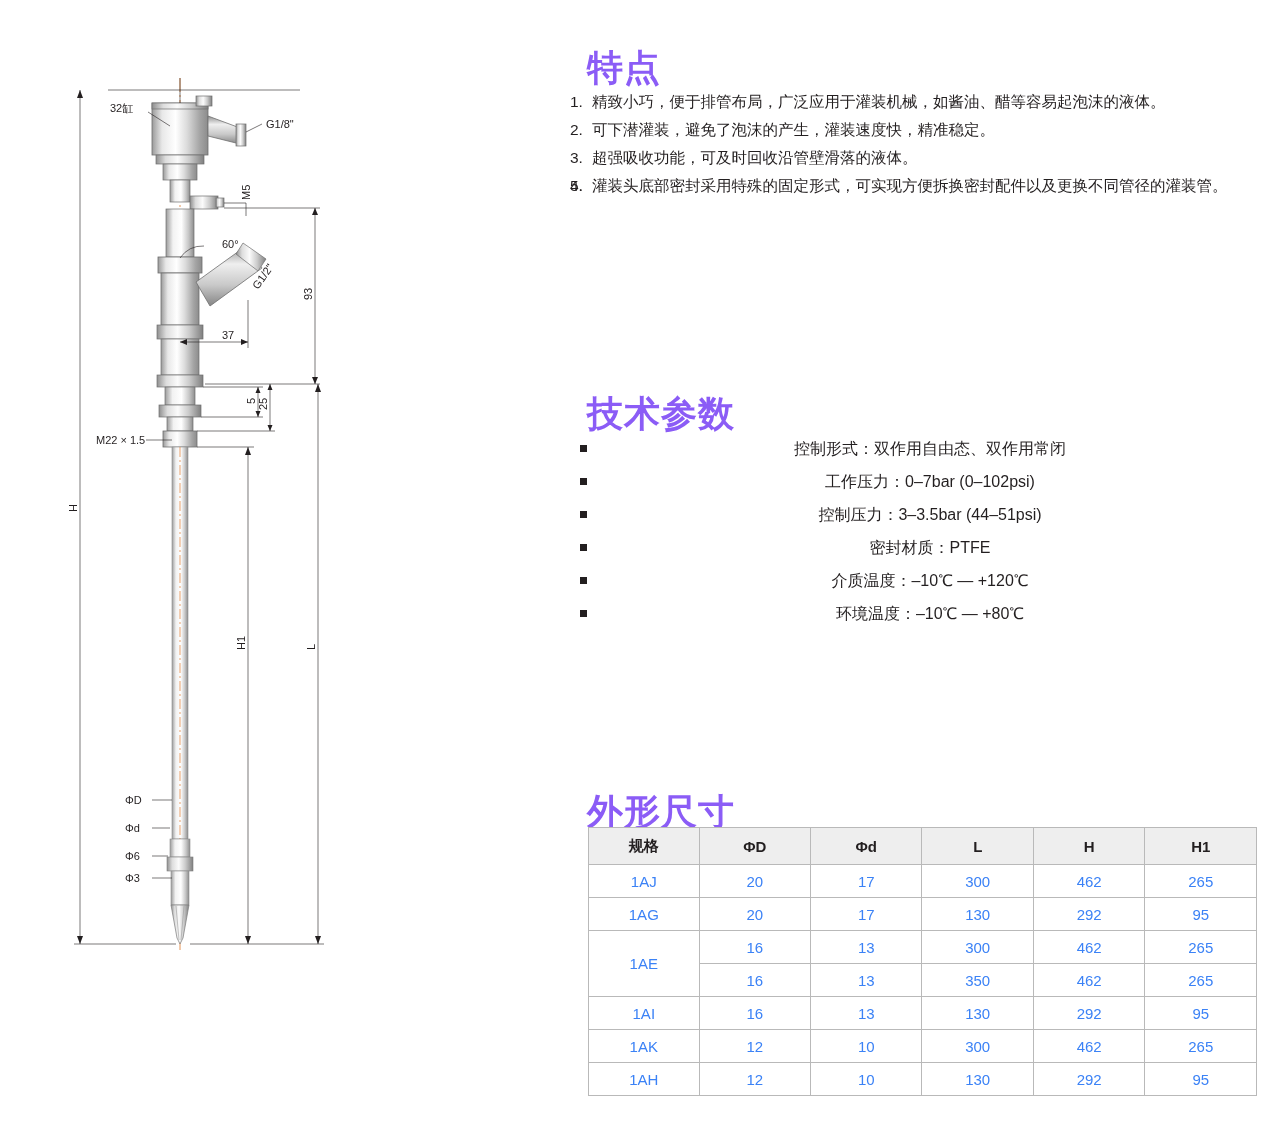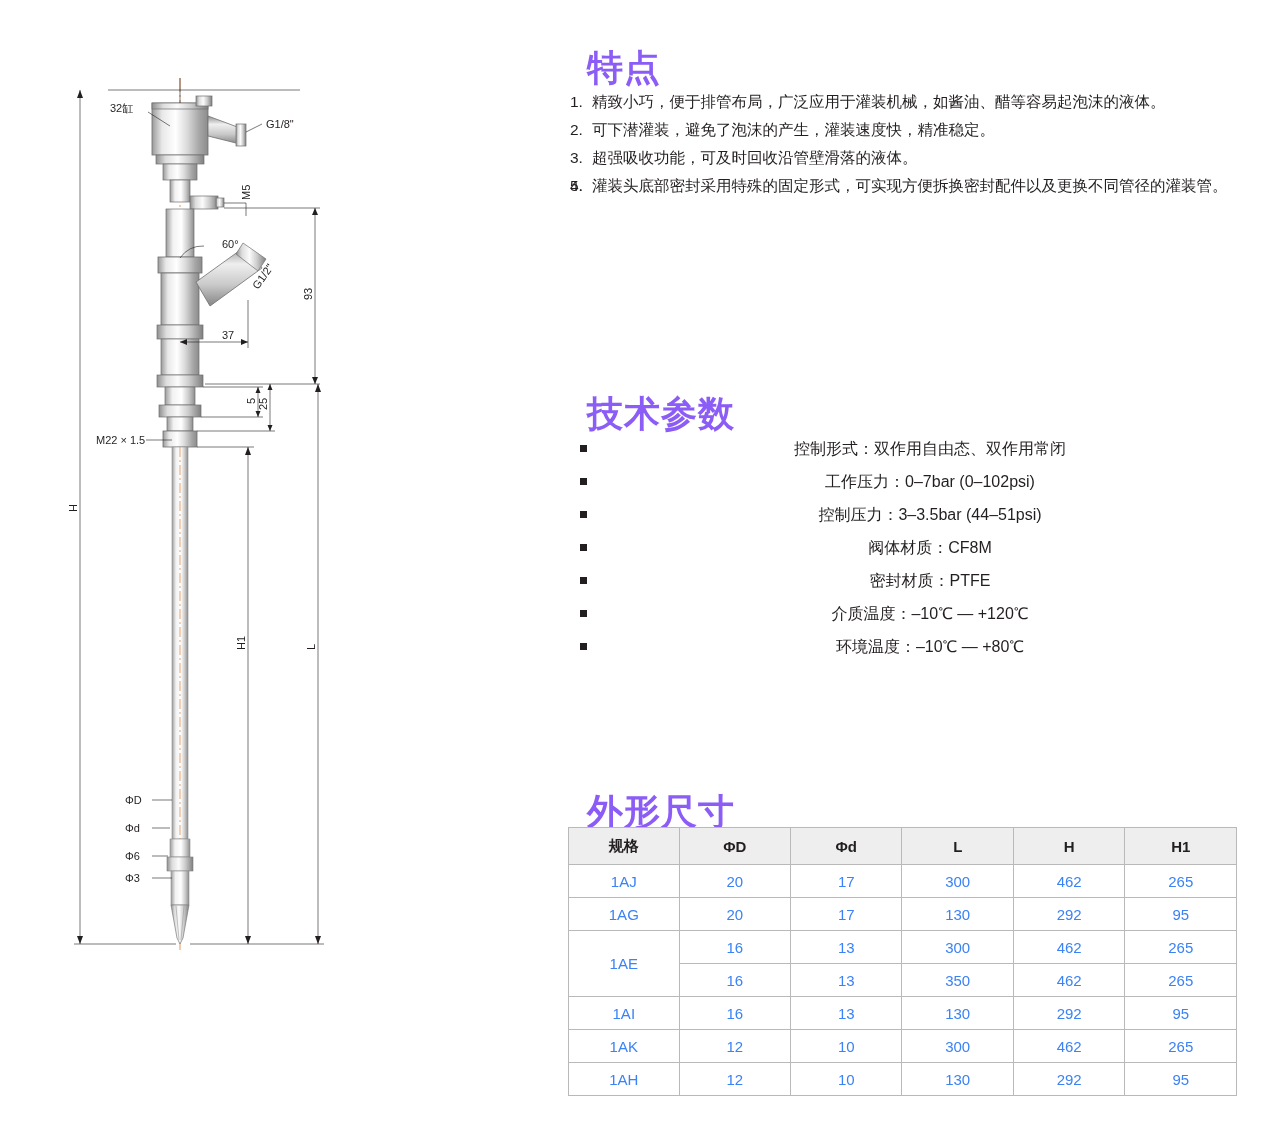--- a/index.html
+++ b/index.html
@@ -97,21 +97,21 @@
     width: 7px;
     height: 7px;
     background: #231f20;
     display: block;
   }
 
   #dims-title { position: absolute; left: 5px; top: 772px; }
 
   #dims-table-wrap {
     position: absolute;
-    left: 2px;
+    left: 22px;
     top: 827px;
     width: 638px;
   }
   table.dims {
     border-collapse: collapse;
     width: 669px;
     font-size: 15px;
   }
   table.dims th, table.dims td {
     border: 1px solid #b9b9b9;
@@ -344,24 +344,20 @@
     <li>
       <span class="sq"></span>
       <span>工作压力：0–7bar (0–102psi)</span>
     </li>
     <li>
       <span class="sq"></span>
       <span>控制压力：3–3.5bar (44–51psi)</span>
     </li>
     <li>
       <span class="sq"></span>
-      <span>阀体材质：CF8M</span>
-    </li>
-    <li>
-      <span class="sq"></span>
       <span>密封材质：PTFE</span>
     </li>
     <li>
       <span class="sq"></span>
       <span>介质温度：–10℃ — +120℃</span>
     </li>
     <li>
       <span class="sq"></span>
       <span>环境温度：–10℃ — +80℃</span>
     </li>

